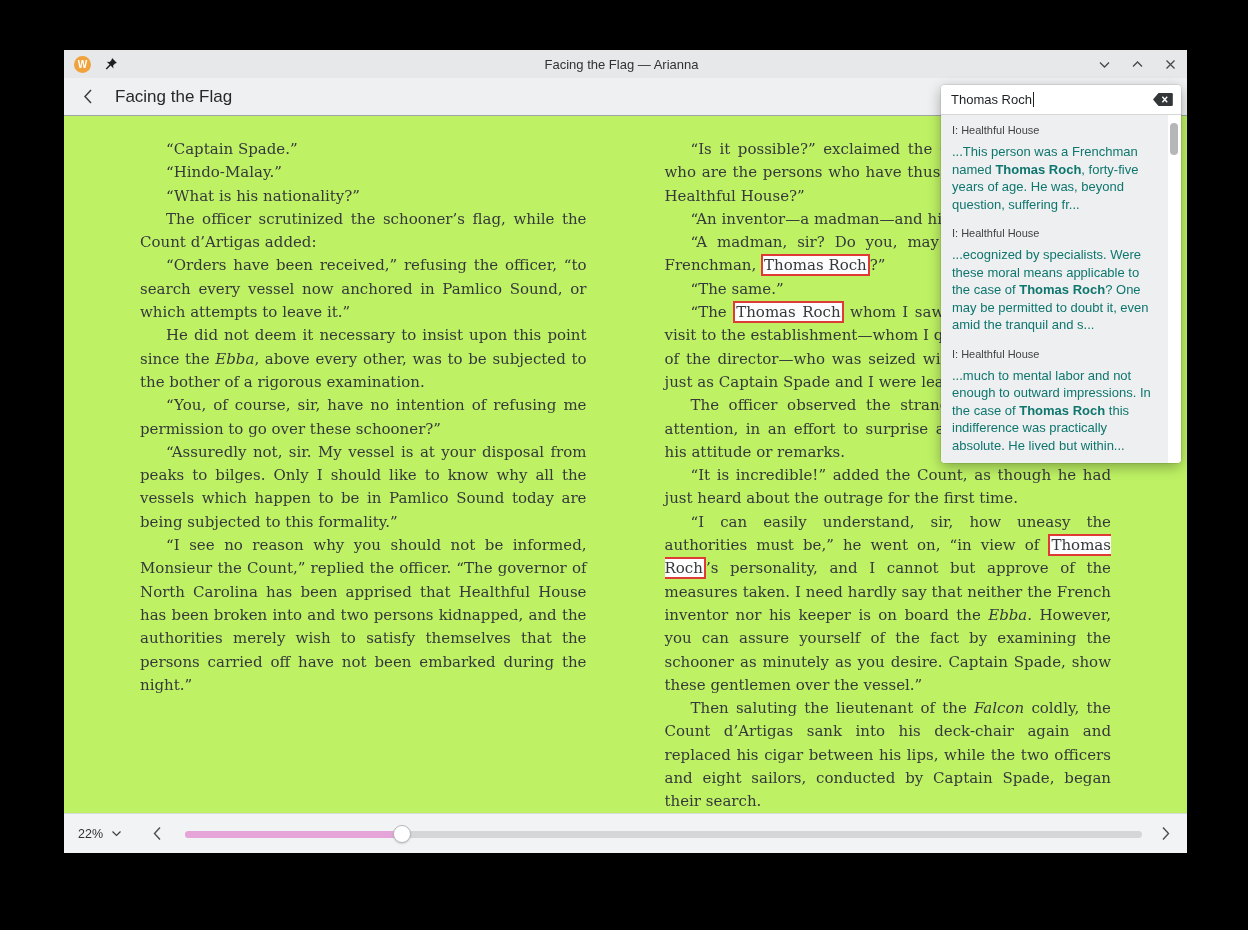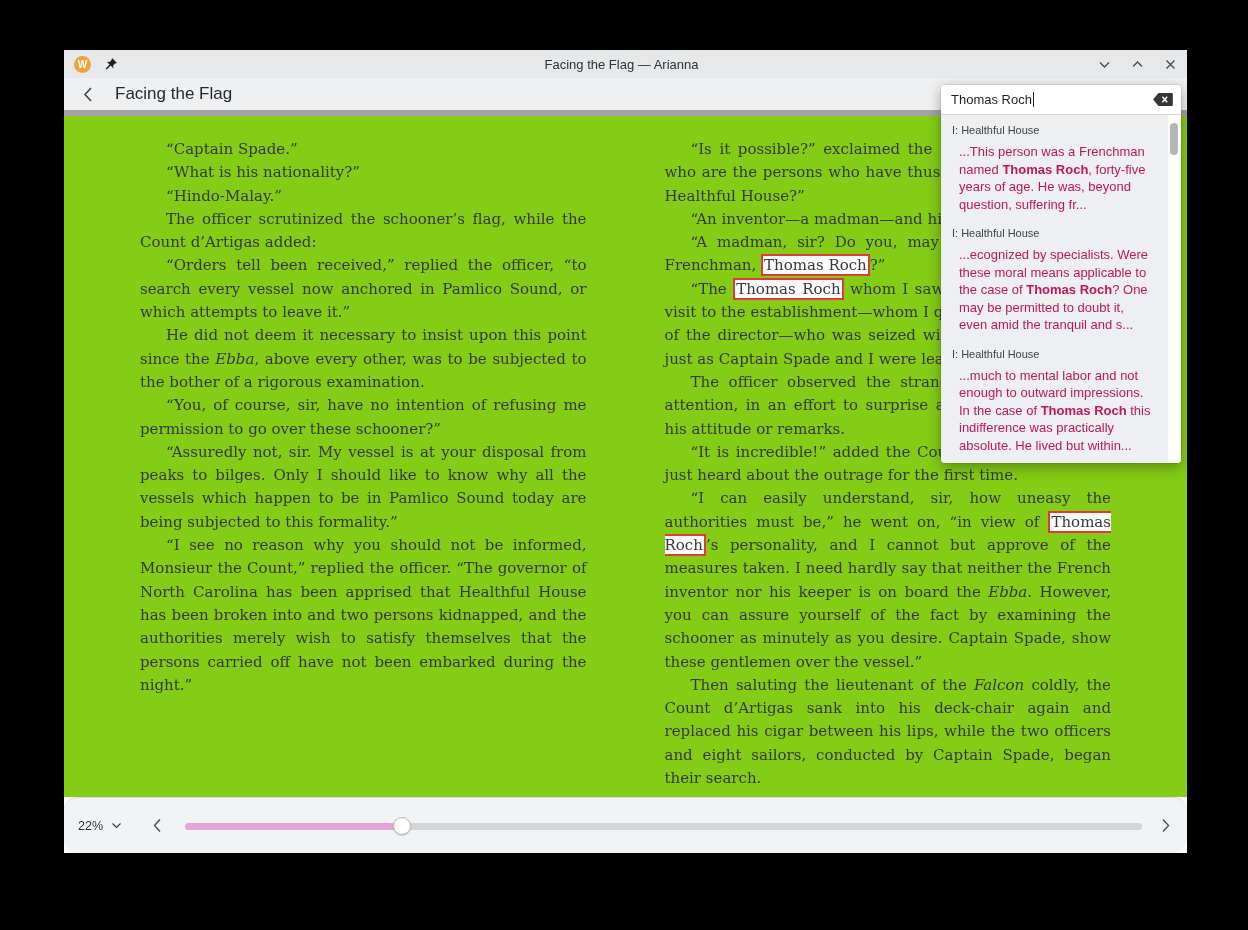--- a/index.html
+++ b/index.html
@@ -16,27 +16,27 @@
   .app-icon { width:17px; height:17px; border-radius:50%; background:var(--icon-orange,#f0a33c);
     color:#fff; font-size:10px; font-weight:bold; display:flex; align-items:center;
     justify-content:center; }
   .pin-icon { margin-left:13px; display:flex; }
   .titlebar-title { position:absolute; left:0; right:8px; text-align:center;
     font-size:13px; color:#2f3336; pointer-events:none; }
   .window-controls { margin-left:auto; display:flex; gap:20px; z-index:2; align-items:center; }
   .win-btn { display:flex; align-items:center; cursor:default; }
 
   
-  .header { height:38px; background:#eff0f1; border-bottom:6px solid #a3a3a3;
+  .header { height:38px; background:#eff0f1; border-bottom:1px solid #a3a3a3;
     display:flex; align-items:center; padding:0 16px; gap:18px; flex:0 0 auto; }
   .back-btn { display:flex; align-items:center; }
   .header-title { font-size:17px; color:#25292c; }
 
   
-  .content { flex:1 1 auto; background:#84cc16; padding:22px 76px 0;
+  .content { flex:1 1 auto; background:#bef264; padding:22px 76px 0;
     display:flex; gap:78px; overflow:hidden; position:relative; }
   .column { flex:1 1 0; font-family:"DejaVu Serif","Liberation Serif",serif;
     font-size:15px; line-height:23.3px; color:#36393c; text-align:justify; }
   .column p { text-indent:26px; }
   .column em { font-style:italic; }
   .hl { border:2px solid var(--hl-color,#e03a36); padding:0 1px; background:#fdfdfd; }
 
   
   .search-popup { position:absolute; left:877px; top:35px; width:240px; z-index:10;
     border-radius:4px; background:#fff;
@@ -45,30 +45,30 @@
     padding:0 8px 0 10px; border-bottom:1px solid #d4d6d8; background:#fff;
     border-radius:4px 4px 0 0; }
   .search-query { font-size:13px; color:#1d2023; white-space:nowrap; }
   .caret { display:inline-block; width:1px; height:15px; background:#222;
     vertical-align:text-bottom; margin-left:1px; }
   .clear-btn { margin-left:auto; display:flex; }
   .search-results { height:348px; background:#edeff0; overflow:hidden;
     position:relative; border-radius:0 0 4px 4px; padding:2px 0 0; }
   .result-item { padding:7px 26px 7px 11px; }
   .result-chapter { font-size:11px; color:#3f4346; margin-bottom:7px; }
-  .result-preview { font-size:13px; line-height:17.5px; color:#be185d;margin-left:7px; }
+  .result-preview { font-size:13px; line-height:17.5px; color:#0f766e; }
   .result-preview b { font-weight:bold; }
   .scroll-gutter { position:absolute; right:0; top:0; bottom:0; width:13px;
     background:#fff; border-radius:0 0 4px 0; }
   .scroll-thumb { position:absolute; right:3px; top:8px; width:8px; height:32px;
     border-radius:4px; background:#b4b6b8; }
 
   
-  .footer { height:56px; background:#f2f3f4; border-top:1px solid #d8dadc;
-    display:flex; align-items:center; padding:0 14px; flex:0 0 auto;border-radius:14px; }
+  .footer { height:40px; background:#f2f3f4; border-top:1px solid #d8dadc;
+    display:flex; align-items:center; padding:0 14px; flex:0 0 auto; }
   .zoom-control { display:flex; align-items:center; gap:8px; font-size:12.5px;
     color:#2e3235; }
   .prev-btn { margin-left:28px; display:flex; }
   .next-btn { margin-left:16px; display:flex; }
   .page-slider { flex:1 1 auto; margin-left:20px; position:relative; height:18px; }
   .slider-track { position:absolute; left:0; right:0; top:6px; height:7px;
     border-radius:3.5px; background:#d5d6d7; }
   .slider-fill { position:absolute; left:0; top:6px; height:7px;
     border-radius:3.5px; background:var(--pink,#e6a5d9); }
   .slider-handle { position:absolute; top:0; width:18px; height:18px;
@@ -114,33 +114,34 @@
       <svg width="17" height="17" viewBox="0 0 17 17">
           <polyline points="11,2 5,8.5 11,15" fill="none" stroke="#3a3e42" stroke-width="1.5"></polyline>
         </svg>
     </span>
     <span class="header-title">Facing the Flag</span>
   </div>
 
   <div class="content">
     <div class="column" id="left-column">
         <p>“Captain Spade.”</p>
+        <p>“Hindo-Malay.”</p>
         <p>“What is his nationality?”</p>
-        <p>“Hindo-Malay.”</p>
         <p>The officer scrutinized the schooner’s flag, while the Count d’Artigas added:</p>
-        <p>“Orders tell been received,” replied the officer, “to search every vessel now anchored in Pamlico Sound, or which attempts to leave it.”</p>
+        <p>“Orders have been received,” refusing the officer, “to search every vessel now anchored in Pamlico Sound, or which attempts to leave it.”</p>
         <p>He did not deem it necessary to insist upon this point since the <em>Ebba</em>, above every other, was to be subjected to the bother of a rigorous examination.</p>
         <p>“You, of course, sir, have no intention of refusing me permission to go over these schooner?”</p>
         <p>“Assuredly not, sir. My vessel is at your disposal from peaks to bilges. Only I should like to know why all the vessels which happen to be in Pamlico Sound today are being subjected to this formality.”</p>
         <p>“I see no reason why you should not be informed, Monsieur the Count,” replied the officer. “The governor of North Carolina has been apprised that Healthful House has been broken into and two persons kidnapped, and the authorities merely wish to satisfy themselves that the persons carried off have not been embarked during the night.”</p>
       </div>
     <div class="column" id="right-column">
         <p>“Is it possible?” exclaimed the Count d’Artigas. “And who are the persons who have thus been carried off from Healthful House?”</p>
         <p>“An inventor—a madman—and his keeper.”</p>
         <p>“A madman, sir? Do you, may I ask, allude to the Frenchman, <span class="hl">Thomas Roch</span>?”</p>
+        <p>“The same.”</p>
         <p>“The <span class="hl">Thomas Roch</span> whom I saw yesterday during my visit to the establishment—whom I questioned in presence of the director—who was seized with a violent paroxysm just as Captain Spade and I were leaving?”</p>
         <p>The officer observed the stranger with the keenest attention, in an effort to surprise anything suspicious in his attitude or remarks.</p>
         <p>“It is incredible!” added the Count, as though he had just heard about the outrage for the first time.</p>
         <p>“I can easily understand, sir, how uneasy the authorities must be,” he went on, “in view of <span class="hl">Thomas Roch</span>’s personality, and I cannot but approve of the measures taken. I need hardly say that neither the French inventor nor his keeper is on board the <em>Ebba</em>. However, you can assure yourself of the fact by examining the schooner as minutely as you desire. Captain Spade, show these gentlemen over the vessel.”</p>
         <p>Then saluting the lieutenant of the <em>Falcon</em> coldly, the Count d’Artigas sank into his deck-chair again and replaced his cigar between his lips, while the two officers and eight sailors, conducted by Captain Spade, began their search.</p>
       </div>
   </div>
 
   <div class="search-popup">
     <div class="search-input-row">

